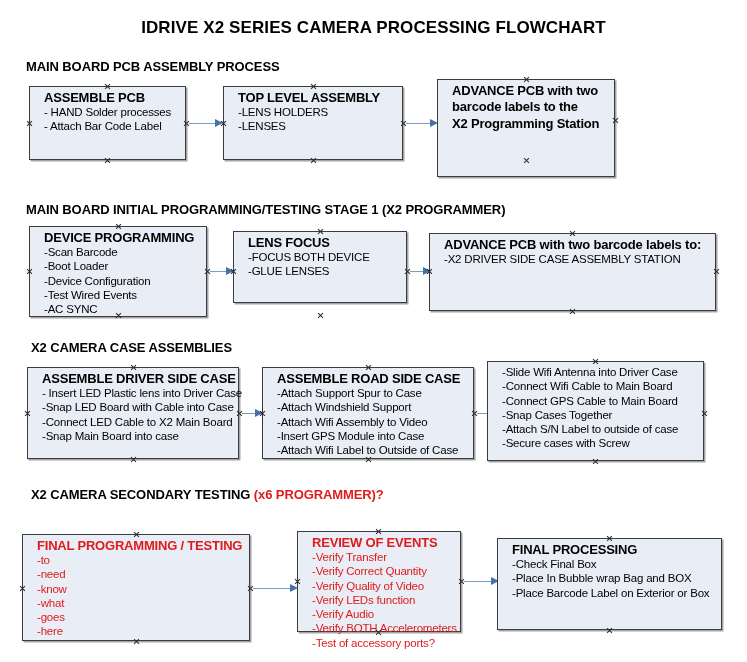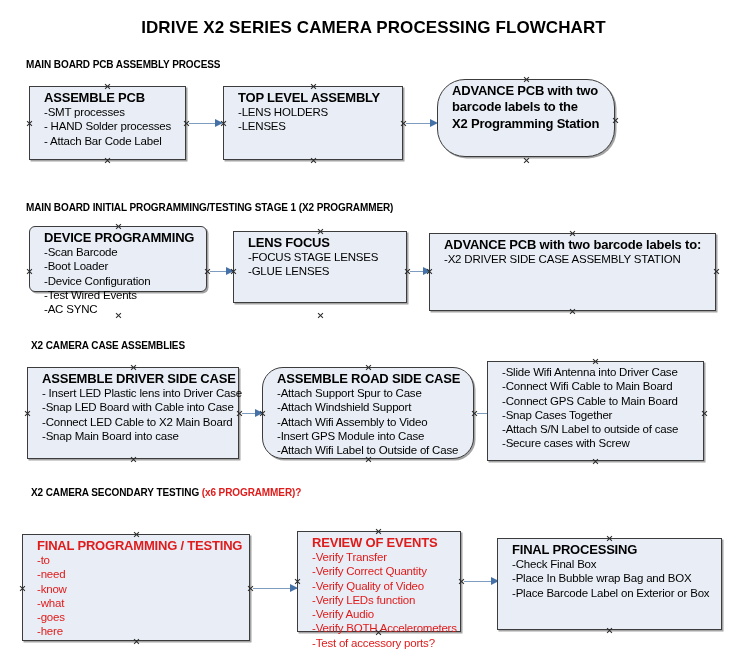--- a/index.html
+++ b/index.html
@@ -29,21 +29,21 @@
     width: 747px;
     text-align: center;
     font-size: 17px;
     font-weight: bold;
     letter-spacing: 0.1px;
     white-space: nowrap;
   }
 
   .section-head {
     position: absolute;
-    font-size: 10px;
+    font-size: 13px;
     font-weight: bold;
     white-space: nowrap;
     letter-spacing: -0.1px;
   }
   .section-head .accent {
     color: #e01b1b;
   }
 
   
   .pbox {
@@ -124,21 +124,20 @@
 <div id="canvas">
 
   <div class="doc-title">IDRIVE X2  SERIES CAMERA PROCESSING FLOWCHART</div>
 
   <div class="section-head" style="left:26px; top:59px;">
     <span>MAIN BOARD PCB ASSEMBLY PROCESS</span>
   </div>
 
   <div class="pbox" style="left:29px; top:86px; width:157px; height:74px;">
     <div class="bhead">ASSEMBLE PCB</div>
-    <div class="bline">-SMT processes</div>
     <div class="bline">- HAND Solder processes</div>
     <div class="bline">- Attach Bar Code Label</div>
   </div>
   <div class="handle" style="left:107px; top:86px;"></div>
   <div class="handle" style="left:107px; top:160px;"></div>
   <div class="handle" style="left:29px;  top:123px;"></div>
   <div class="handle" style="left:186px; top:123px;"></div>
 
   <div class="conn" style="left:189px; top:123px; width:32px;"></div>
   <div class="arrowhead" style="left:215px; top:123px;"></div>
@@ -149,52 +148,52 @@
     <div class="bline">-LENSES</div>
   </div>
   <div class="handle" style="left:313px; top:86px;"></div>
   <div class="handle" style="left:313px; top:160px;"></div>
   <div class="handle" style="left:223px; top:123px;"></div>
   <div class="handle" style="left:403px; top:123px;"></div>
 
   <div class="conn" style="left:406px; top:123px; width:30px;"></div>
   <div class="arrowhead" style="left:430px; top:123px;"></div>
 
-  <div class="pbox allbold" style="left:437px; top:79px; width:178px; height:78px;border-radius:28px;">
+  <div class="pbox allbold" style="left:437px; top:79px; width:178px; height:98px;">
     <div class="bhead">ADVANCE PCB with two</div>
     <div class="bline">barcode labels to the</div>
     <div class="bline"> X2 Programming Station</div>
   </div>
   <div class="handle" style="left:526px; top:79px;"></div>
   <div class="handle" style="left:526px; top:160px;"></div>
   <div class="handle" style="left:615px; top:120px;"></div>
 
   <div class="section-head" style="left:26px; top:202px;">
     <span>MAIN BOARD INITIAL PROGRAMMING/TESTING STAGE 1 (X2 PROGRAMMER)</span>
   </div>
 
-  <div class="pbox" style="left:29px; top:226px; width:178px; height:66px;border-radius:6px;">
+  <div class="pbox" style="left:29px; top:226px; width:178px; height:91px;">
     <div class="bhead">DEVICE PROGRAMMING</div>
     <div class="bline">-Scan Barcode</div>
     <div class="bline">-Boot Loader</div>
     <div class="bline">-Device Configuration</div>
     <div class="bline">-Test Wired Events</div>
     <div class="bline">-AC SYNC</div>
   </div>
   <div class="handle" style="left:118px; top:226px;"></div>
   <div class="handle" style="left:118px; top:315px;"></div>
   <div class="handle" style="left:29px;  top:271px;"></div>
   <div class="handle" style="left:207px; top:271px;"></div>
 
   <div class="conn" style="left:210px; top:271px; width:23px;"></div>
   <div class="arrowhead" style="left:226px; top:271px;"></div>
 
   <div class="pbox" style="left:233px; top:231px; width:174px; height:72px;">
     <div class="bhead">LENS FOCUS</div>
-    <div class="bline">-FOCUS STAGE LENSES</div>
+    <div class="bline">-FOCUS BOTH DEVICE</div>
     <div class="bline">-GLUE LENSES</div>
   </div>
   <div class="handle" style="left:320px; top:231px;"></div>
   <div class="handle" style="left:320px; top:315px;"></div>
   <div class="handle" style="left:233px; top:271px;"></div>
   <div class="handle" style="left:407px; top:271px;"></div>
 
   <div class="conn" style="left:410px; top:271px; width:19px;"></div>
   <div class="arrowhead" style="left:423px; top:271px;"></div>
 
@@ -219,21 +218,21 @@
     <div class="bline">-Snap Main Board into case</div>
   </div>
   <div class="handle" style="left:133px; top:367px;"></div>
   <div class="handle" style="left:133px; top:459px;"></div>
   <div class="handle" style="left:27px;  top:413px;"></div>
   <div class="handle" style="left:239px; top:413px;"></div>
 
   <div class="conn" style="left:242px; top:413px; width:19px;"></div>
   <div class="arrowhead" style="left:255px; top:413px;"></div>
 
-  <div class="pbox" style="left:262px; top:367px; width:212px; height:92px;border-radius:21px;">
+  <div class="pbox" style="left:262px; top:367px; width:212px; height:92px;">
     <div class="bhead">ASSEMBLE ROAD SIDE CASE</div>
     <div class="bline">-Attach Support Spur to Case</div>
     <div class="bline">-Attach Windshield Support</div>
     <div class="bline">-Attach Wifi Assembly to Video</div>
     <div class="bline">-Insert GPS Module into Case</div>
     <div class="bline">-Attach Wifi Label to Outside of Case</div>
   </div>
   <div class="handle" style="left:368px; top:367px;"></div>
   <div class="handle" style="left:368px; top:459px;"></div>
   <div class="handle" style="left:262px; top:413px;"></div>

